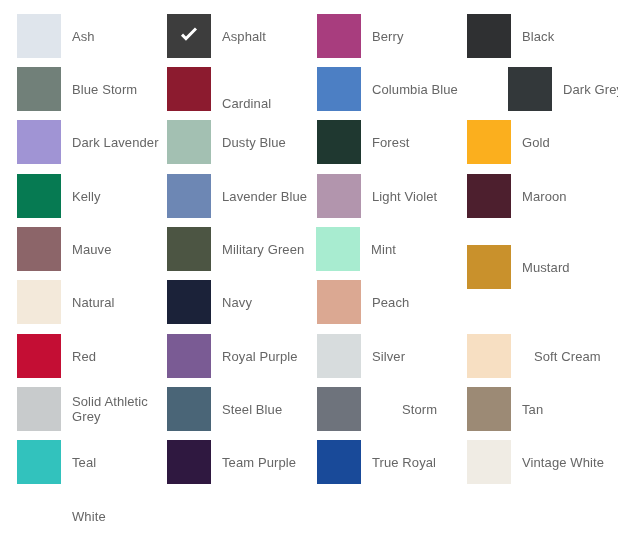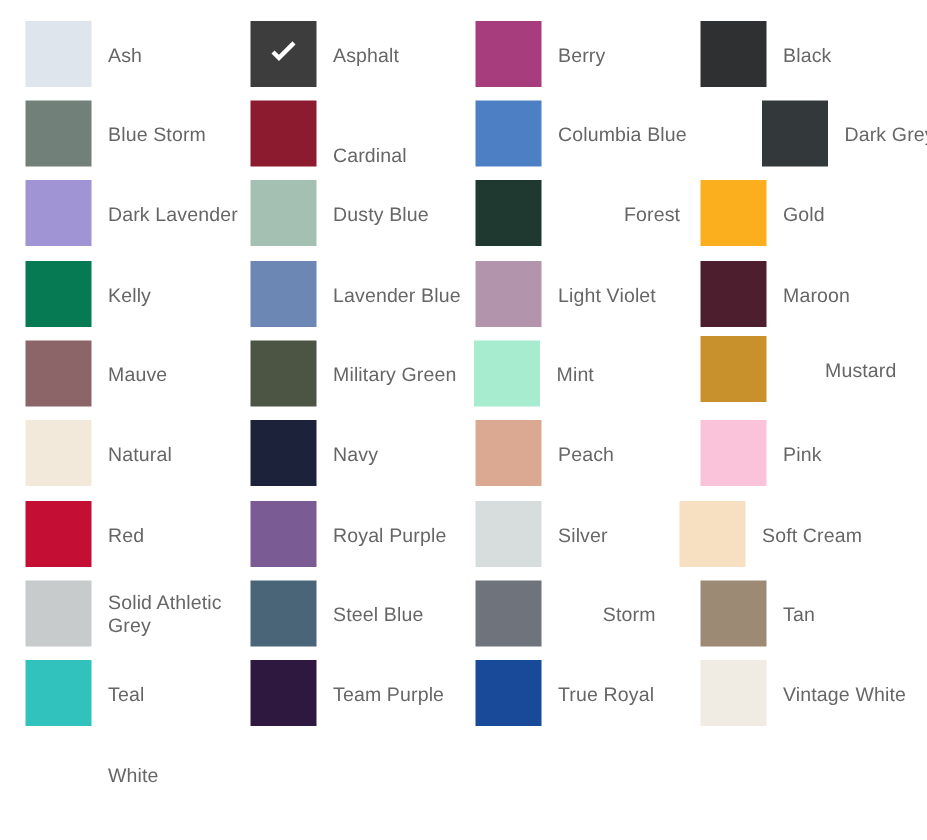--- a/index.html
+++ b/index.html
@@ -112,21 +112,21 @@
       <span class="swatch-label">Dark Grey</span>
     </div>
     <div class="swatch-option" role="radio" aria-checked="false" style="left: 17px; top: 120px;">
       <div class="swatch-chip" title="Dark Lavender" style="width: 44px; height: 44px; background: rgb(160, 148, 212);"></div>
       <span class="swatch-label">Dark Lavender</span>
     </div>
     <div class="swatch-option" role="radio" aria-checked="false" style="left: 167px; top: 120px;">
       <div class="swatch-chip" title="Dusty Blue" style="width: 44px; height: 44px; background: rgb(163, 192, 178);"></div>
       <span class="swatch-label">Dusty Blue</span>
     </div>
-    <div class="swatch-option" role="radio" aria-checked="false" style="left: 317px; top: 120px; gap: 44px;">
+    <div class="swatch-option" role="radio" aria-checked="false" style="left: 317px; top: 120px;">
       <div class="swatch-chip" title="Forest" style="width: 44px; height: 44px; background: rgb(31, 56, 48);"></div>
       <span class="swatch-label">Forest</span>
     </div>
     <div class="swatch-option" role="radio" aria-checked="false" style="left: 467px; top: 120px;">
       <div class="swatch-chip" title="Gold" style="width: 44px; height: 44px; background: rgb(251, 175, 30);"></div>
       <span class="swatch-label">Gold</span>
     </div>
     <div class="swatch-option" role="radio" aria-checked="false" style="left: 17px; top: 174px;">
       <div class="swatch-chip" title="Kelly" style="width: 44px; height: 44px; background: rgb(6, 122, 82);"></div>
       <span class="swatch-label">Kelly</span>
@@ -148,53 +148,49 @@
       <span class="swatch-label">Mauve</span>
     </div>
     <div class="swatch-option" role="radio" aria-checked="false" style="left: 167px; top: 227px;">
       <div class="swatch-chip" title="Military Green" style="width: 44px; height: 44px; background: rgb(76, 85, 67);"></div>
       <span class="swatch-label">Military Green</span>
     </div>
     <div class="swatch-option" role="radio" aria-checked="false" style="left: 316px; top: 227px;">
       <div class="swatch-chip" title="Mint" style="width: 44px; height: 44px; background: rgb(168, 236, 208);"></div>
       <span class="swatch-label">Mint</span>
     </div>
-    <div class="swatch-option" role="radio" aria-checked="false" style="left: 467px; top: 224px; gap: 28px;">
+    <div class="swatch-option" role="radio" aria-checked="false" style="left: 467px; top: 245px;">
       <div class="swatch-chip" title="Mustard" style="width: 44px; height: 44px; background: rgb(201, 145, 44);"></div>
       <span class="swatch-label">Mustard</span>
     </div>
     <div class="swatch-option" role="radio" aria-checked="false" style="left: 17px; top: 280px;">
       <div class="swatch-chip" title="Natural" style="width: 44px; height: 44px; background: rgb(243, 233, 218);"></div>
       <span class="swatch-label">Natural</span>
     </div>
     <div class="swatch-option" role="radio" aria-checked="false" style="left: 167px; top: 280px;">
       <div class="swatch-chip" title="Navy" style="width: 44px; height: 44px; background: rgb(27, 34, 57);"></div>
       <span class="swatch-label">Navy</span>
     </div>
     <div class="swatch-option" role="radio" aria-checked="false" style="left: 317px; top: 280px;">
       <div class="swatch-chip" title="Peach" style="width: 44px; height: 44px; background: rgb(219, 168, 146);"></div>
       <span class="swatch-label">Peach</span>
     </div>
-    <div class="swatch-option" role="radio" aria-checked="false" style="left: 467px; top: 280px;">
-      <div class="swatch-chip" title="Pink" style="width: 44px; height: 44px; background: rgb(250, 195, 217);"></div>
-      <span class="swatch-label">Pink</span>
-    </div>
     <div class="swatch-option" role="radio" aria-checked="false" style="left: 17px; top: 334px;">
       <div class="swatch-chip" title="Red" style="width: 44px; height: 44px; background: rgb(196, 14, 52);"></div>
       <span class="swatch-label">Red</span>
     </div>
     <div class="swatch-option" role="radio" aria-checked="false" style="left: 167px; top: 334px;">
       <div class="swatch-chip" title="Royal Purple" style="width: 44px; height: 44px; background: rgb(122, 91, 148);"></div>
       <span class="swatch-label">Royal Purple</span>
     </div>
     <div class="swatch-option" role="radio" aria-checked="false" style="left: 317px; top: 334px;">
       <div class="swatch-chip" title="Silver" style="width: 44px; height: 44px; background: rgb(215, 220, 221);"></div>
       <span class="swatch-label">Silver</span>
     </div>
-    <div class="swatch-option" role="radio" aria-checked="false" style="left: 453px; top: 334px;">
+    <div class="swatch-option" role="radio" aria-checked="false" style="left: 467px; top: 334px; gap: 12px;">
       <div class="swatch-chip" title="Soft Cream" style="width: 44px; height: 44px; background: rgb(247, 223, 194);"></div>
       <span class="swatch-label">Soft Cream</span>
     </div>
     <div class="swatch-option" role="radio" aria-checked="false" style="left: 17px; top: 387px;">
       <div class="swatch-chip" title="Solid Athletic Grey" style="width: 44px; height: 44px; background: rgb(200, 203, 204);"></div>
       <span class="swatch-label">Solid Athletic Grey</span>
     </div>
     <div class="swatch-option" role="radio" aria-checked="false" style="left: 167px; top: 387px;">
       <div class="swatch-chip" title="Steel Blue" style="width: 44px; height: 44px; background: rgb(74, 101, 119);"></div>
       <span class="swatch-label">Steel Blue</span>

